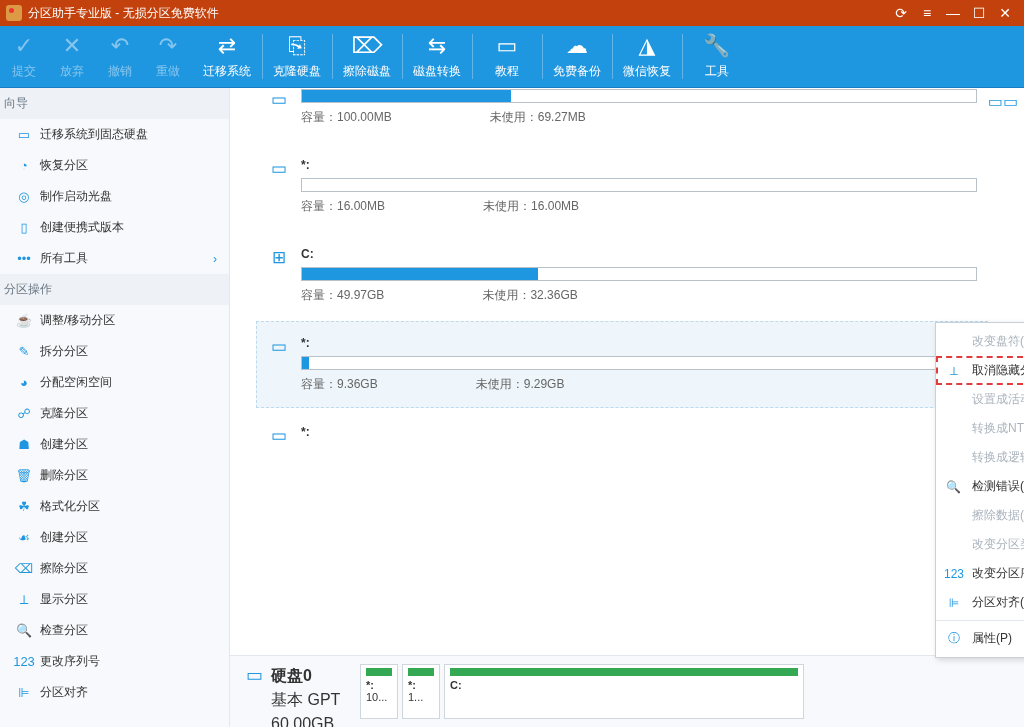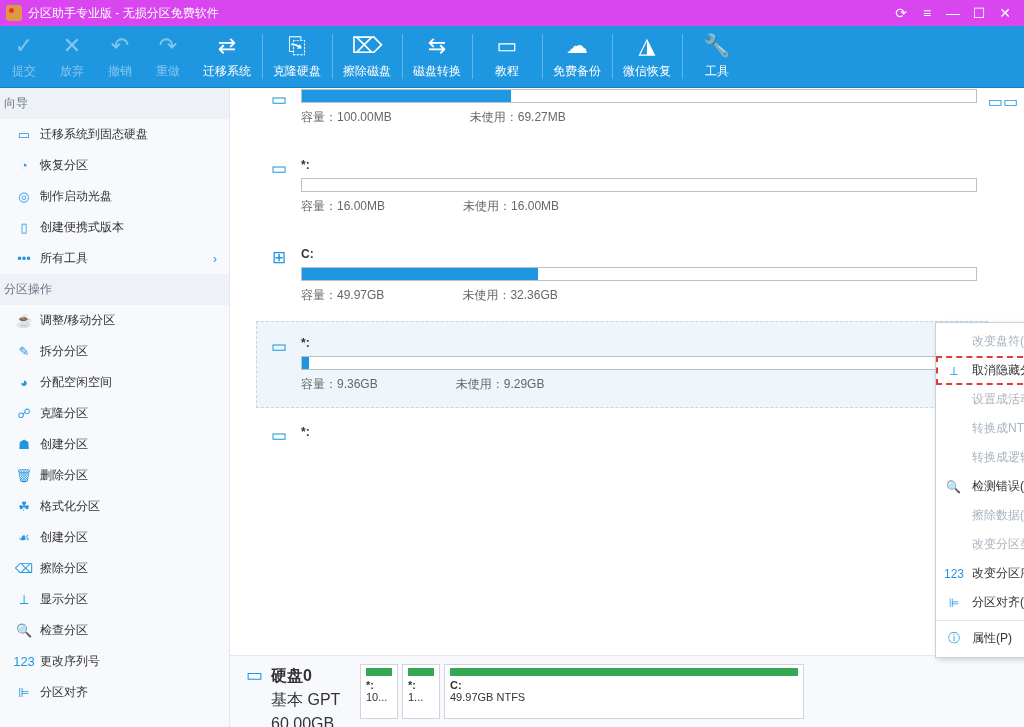--- a/index.html
+++ b/index.html
@@ -1,18 +1,18 @@
 <!DOCTYPE html>
 <html><head>
 <meta charset="utf-8">
 <style>
 * { box-sizing: border-box; margin: 0; padding: 0; font-family: "Microsoft YaHei", Arial, sans-serif; }
 body { width: 1024px; height: 727px; overflow: hidden; background: #fff; display: flex; flex-direction: column; font-size: 12px; }
 
-.titlebar { background: #d946ef; height: 26px; display: flex; align-items: center; color: #fff; padding: 0 6px; }
+.titlebar { background: #c2410c; height: 26px; display: flex; align-items: center; color: #fff; padding: 0 6px; }
 .titlebar .logo { width: 16px; height: 16px; background: #d94; border-radius: 3px; margin-right: 6px; position: relative; }
 .titlebar .logo::after { content: ""; position: absolute; left: 3px; top: 3px; width: 5px; height: 5px; border-radius: 50%; background: #e33; }
 .titlebar .title { font-size: 12px; flex: 1; }
 .titlebar .win-btn { width: 26px; height: 26px; display: flex; align-items: center; justify-content: center; cursor: pointer; color: #fff; font-size: 14px; }
 
 .toolbar { background: #1f96e0; height: 62px; display: flex; color: #fff; border-bottom: 1px solid #187cc0; }
 .tool-btn { display: flex; flex-direction: column; align-items: center; justify-content: center; min-width: 48px; padding: 0 10px; gap: 4px; cursor: pointer; }
 .tool-btn.disabled { opacity: 0.45; cursor: default; }
 .tool-btn .ico { font-size: 22px; }
 .tool-btn .lbl { font-size: 12px; }
@@ -34,21 +34,21 @@
 
 .partition-list { position: absolute; left: 0; right: 0; top: 0; bottom: 72px; overflow-y: auto; padding: 0 36px 0 26px; }
 .p-card { padding: 14px 10px; border: 1px solid transparent; margin-bottom: 2px; }
 .p-card.selected { background: #eef6fb; border: 1px dashed #bcd9ee; }
 .p-row1 { display: flex; align-items: flex-start; gap: 10px; }
 .p-ico { width: 24px; flex-shrink: 0; display: flex; align-items: center; justify-content: center; color: #1f96e0; font-size: 17px; }
 .p-body { flex: 1; }
 .p-label { font-size: 12px; font-weight: bold; color: #333; margin-bottom: 6px; }
 .p-bar { height: 14px; border: 1px solid #b8c2cb; background: #fff; position: relative; }
 .p-bar .used { position: absolute; left: 0; top: 0; bottom: 0; background: #1f96e0; }
-.p-meta { display: flex; gap: 78px; color: #666; font-size: 12px; margin-top: 6px; }
+.p-meta { display: flex; gap: 98px; color: #666; font-size: 12px; margin-top: 6px; }
 
 .disk-bar { position: absolute; left: 0; right: 0; bottom: 0; height: 72px; background: #f7f9fc; border-top: 1px solid #e3e8ee; display: flex; align-items: stretch; padding: 8px 36px 8px 16px; gap: 4px; }
 .disk-info { width: 110px; display: flex; gap: 8px; }
 .disk-info .d-ico { color: #1f96e0; font-size: 18px; }
 .disk-info .d-txt { font-size: 16px; color: #333; line-height: 1.5; }
 .disk-seg { border: 1px solid #cfd6dd; background: #fff; display: flex; flex-direction: column; padding: 3px 5px; font-size: 11px; color: #333; position: relative; }
 .disk-seg .seg-bar { height: 8px; background: #34a853; margin-bottom: 3px; }
 .disk-seg .seg-lbl { font-weight: bold; }
 
 .ctx-menu { position: absolute; background: #fff; border: 1px solid #c9d0d8; box-shadow: 2px 2px 6px rgba(0,0,0,0.15); min-width: 160px; padding: 4px 0; z-index: 50; }
@@ -303,21 +303,20 @@
           <div>10...</div>
         </div>
         <div class="disk-seg" style="width: 38px;">
           <div class="seg-bar"></div>
           <div class="seg-lbl">*:</div>
           <div>1...</div>
         </div>
         <div class="disk-seg" style="width: 360px;">
           <div class="seg-bar"></div>
           <div class="seg-lbl">C:</div>
-          <div>49.97GB NTFS</div>
         </div>
       </div>
 
     <div class="ctx-menu ctx1" id="ctx1">
         <div class="ctx-item disabled">
           <span class="c-ico"></span>
           <span>改变盘符(R)</span>
         </div>
         <div class="ctx-item highlighted">
           <span class="c-ico">⟂</span>

